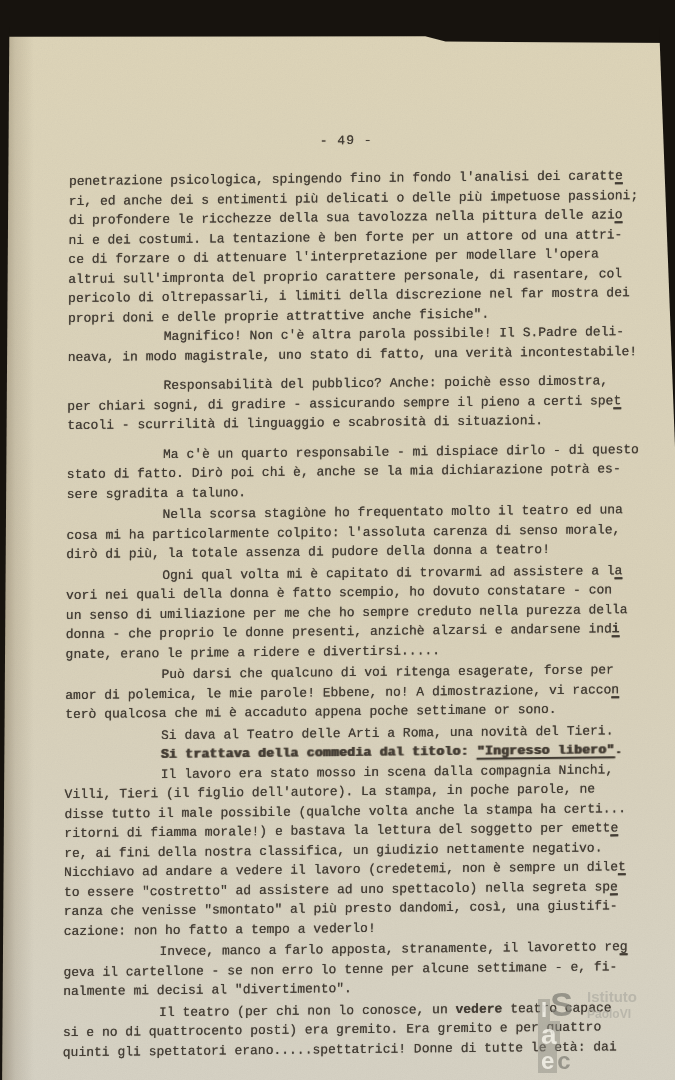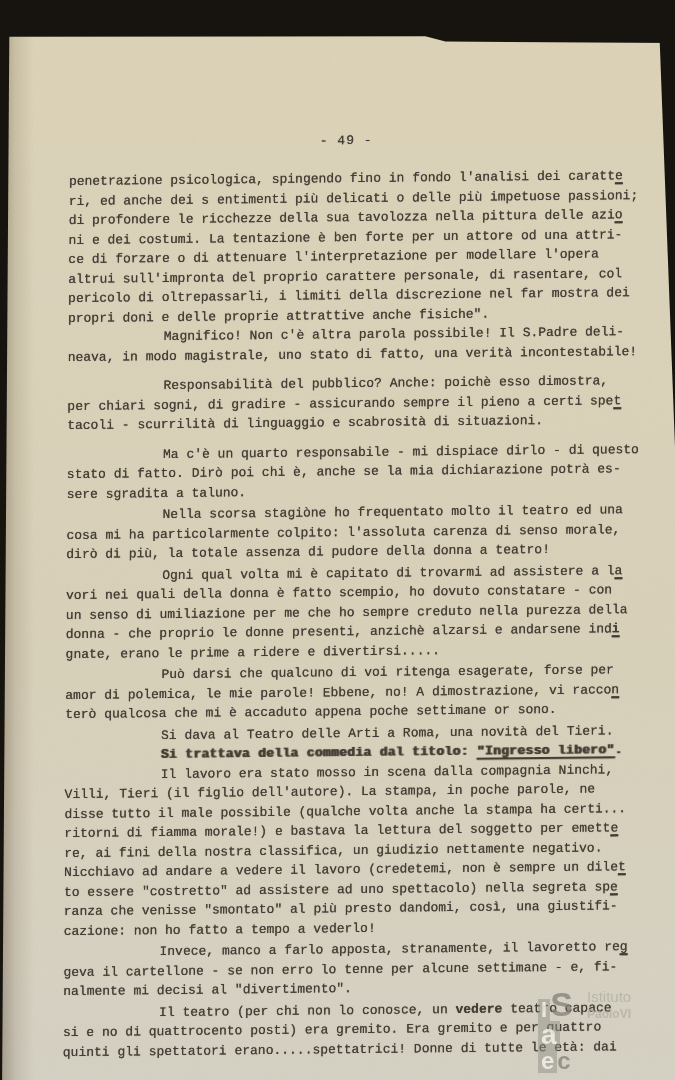--- a/index.html
+++ b/index.html
@@ -76,21 +76,21 @@
   .wm-letters{display:flex;flex-direction:column;width:46px;}
   .wm-row{display:flex;align-items:flex-end;line-height:1;}
   .wm-letter{font-weight:bold;display:inline-block;}
   .wm-letter.light{
     color:rgba(240,238,229,.95);
     background:rgba(146,143,134,.55);
     padding:0 3px;
   }
   .wm-letter.dark{color:rgba(128,126,118,.8);}
   .wm-text{margin-left:3px;padding-top:2px;}
-  .wm-title{font-size:15px;line-height:16px;color:rgba(178,175,165,.85);font-weight:normal;}
+  .wm-title{font-size:15px;line-height:16px;color:rgba(178,175,165,.85);font-weight:bold;}
   .wm-line{font-size:10.5px;line-height:11.5px;color:rgba(166,163,153,.9);}
   .wm-footer{font-size:12px;line-height:18px;color:rgba(178,175,165,.85);font-weight:bold;}
   .noise{position:absolute;inset:0;z-index:4;mix-blend-mode:multiply;pointer-events:none;}
 </style>
 </head>
 <body>
 
 <div class="scan">
   <div class="paper"></div>
   <div class="gutter"></div>

